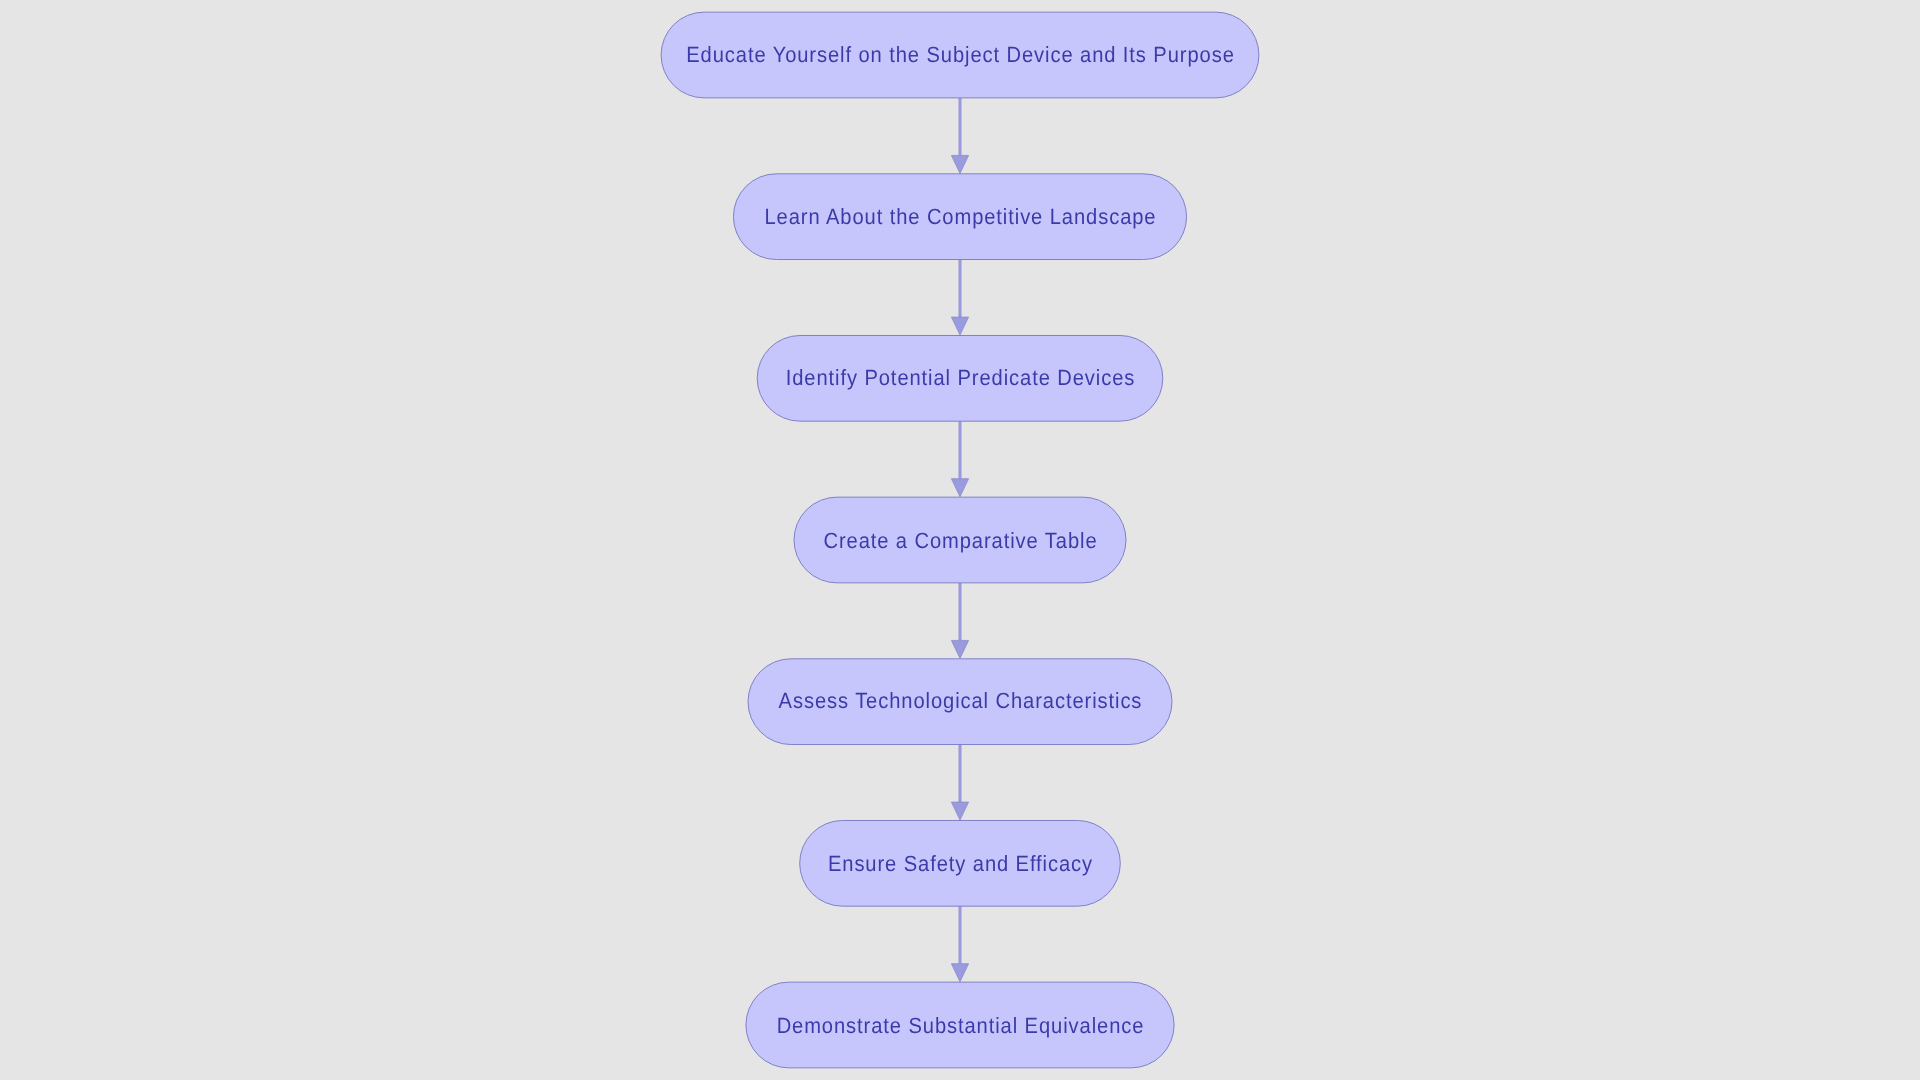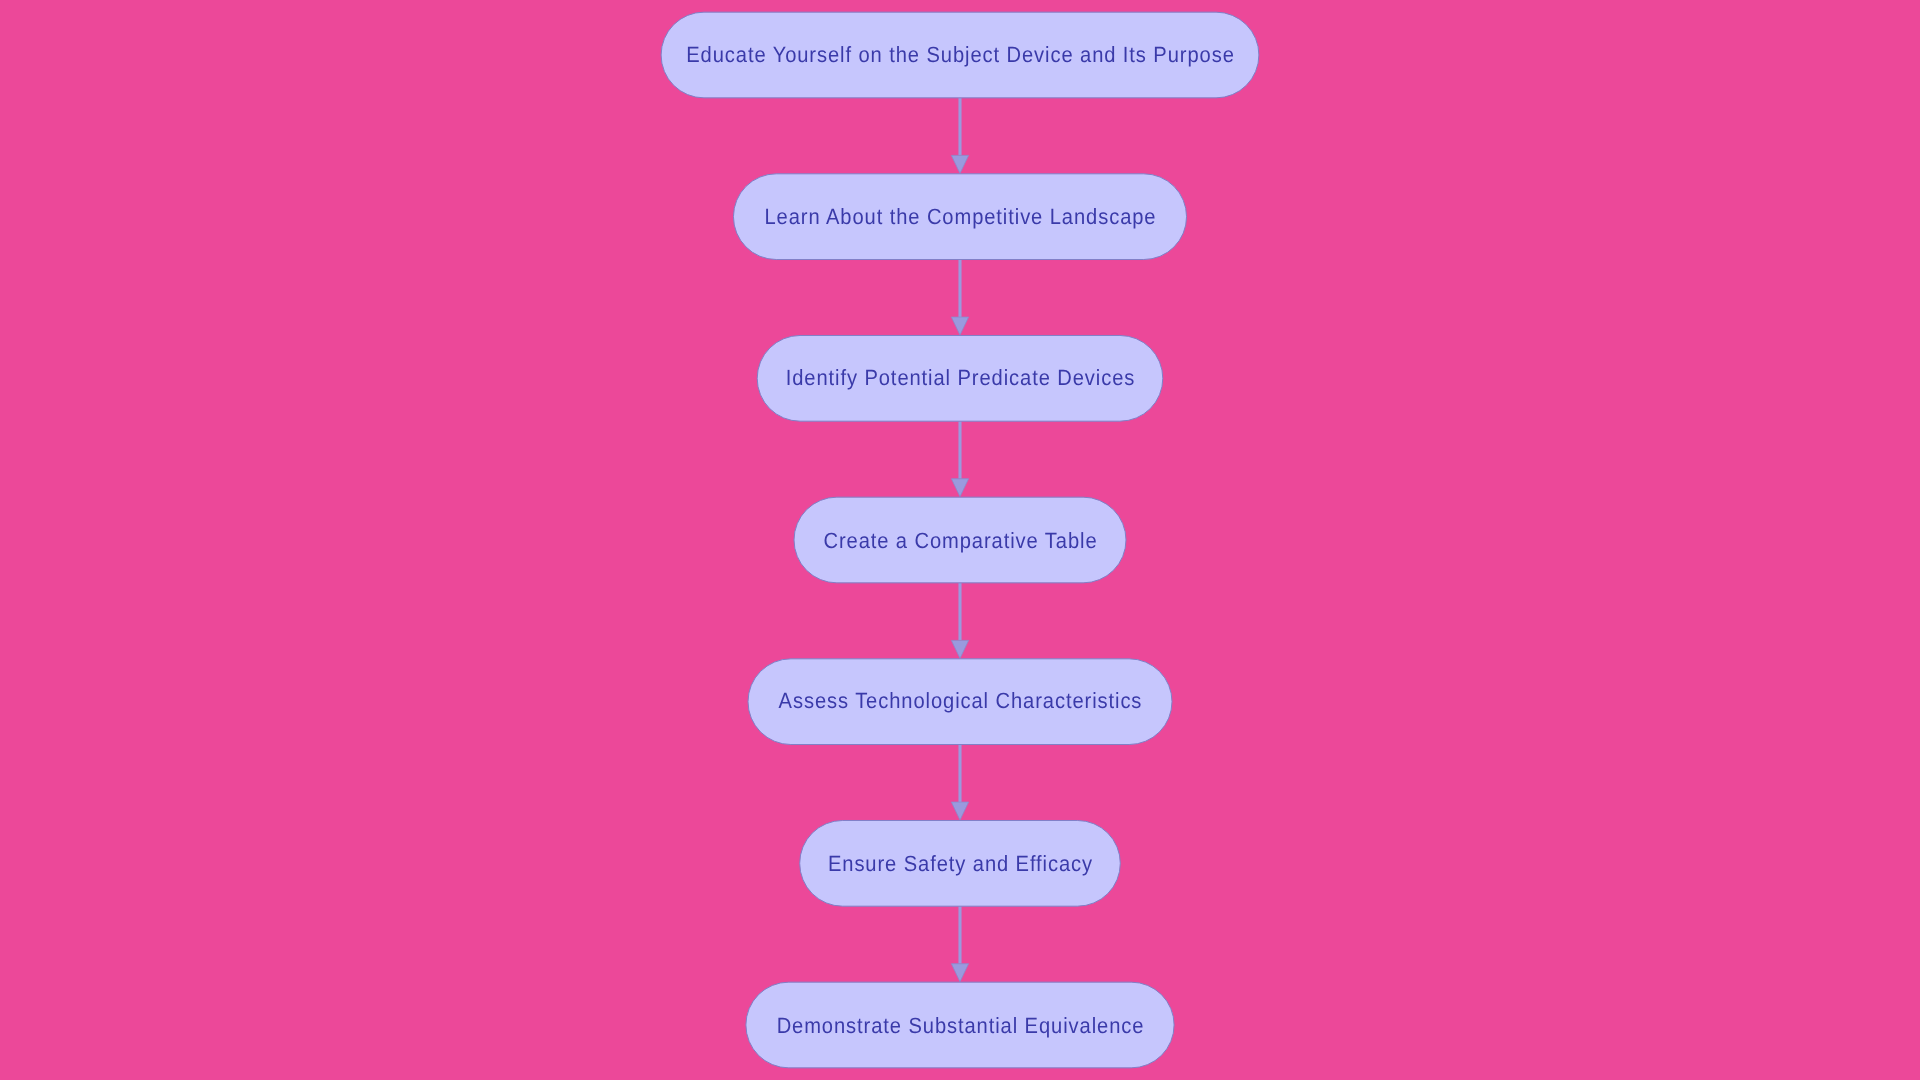--- a/index.html
+++ b/index.html
@@ -1,18 +1,18 @@
 <!DOCTYPE html>
 <html><head>
 <meta charset="utf-8">
 <title>Flowchart</title>
 <style>
   html,body{margin:0;padding:0;background:#ffffff;}
   body{width:1920px;height:1080px;overflow:hidden;}
-  #chart{position:relative;width:1920px;height:1080px;background:#ec4899;}
+  #chart{position:relative;width:1920px;height:1080px;background:#e5e5e5;}
   svg.diagram{position:absolute;left:0;top:0;width:1920px;height:1080px;display:block;}
   .nodelabel{font-family:"Liberation Sans",sans-serif;font-size:22px;white-space:pre;}
   .labelwrap{will-change:transform;}
 </style>
 </head>
 <body>
 
 <div id="chart">
   <svg class="diagram" viewBox="0 0 1920 1080" shape-rendering="geometricPrecision" text-rendering="geometricPrecision">
       <g>

